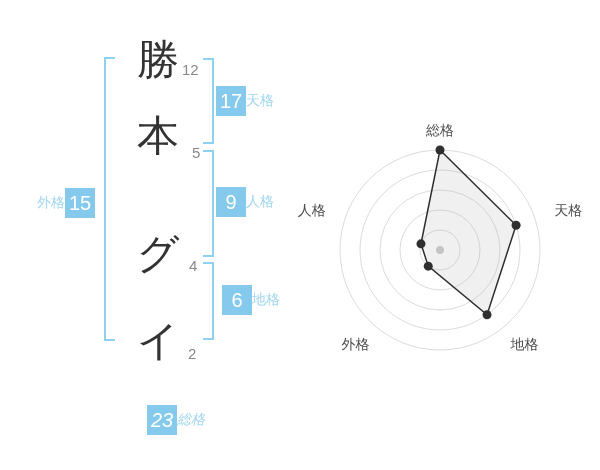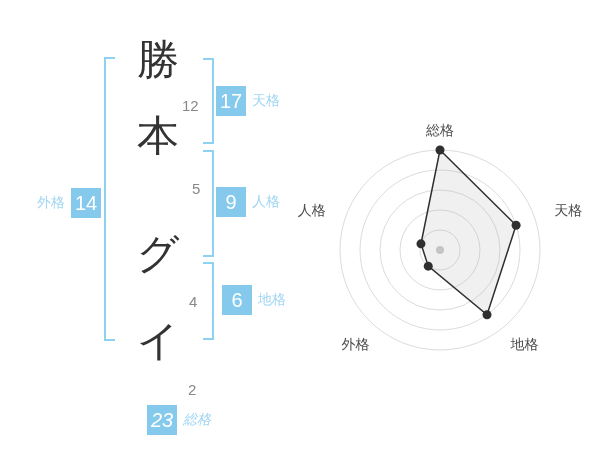--- a/index.html
+++ b/index.html
@@ -8,21 +8,21 @@
     font-family:"Liberation Sans","DejaVu Sans",sans-serif;
   }
   
   .kanji{
     position:absolute;width:44px;text-align:center;
     font-size:42px;line-height:42px;color:var(--name-text,#333);
     left:136px;
   }
   .c0{top:39px;} .c1{top:115px;} .c2{top:233px;} .c3{top:320px;}
   .strokes{
-    position:absolute;font-size:15px;line-height:15px;color:var(--stroke-color,#888);margin-top:36px;
+    position:absolute;font-size:15px;line-height:15px;color:var(--stroke-color,#888);
   }
   .s0{left:182px;top:62px;} .s1{left:192px;top:145px;}
   .s2{left:189px;top:258px;} .s3{left:188px;top:346px;}
   
   .bracket{position:absolute;}
   .bracket-left{
     left:104px;top:57px;width:9px;height:280px;
     border-left:2px solid var(--bracket,#8FD1F1);
     border-top:2px solid var(--bracket,#8FD1F1);
     border-bottom:2px solid var(--bracket,#8FD1F1);
@@ -30,21 +30,21 @@
   .bracket-right{
     left:203px;width:9px;
     border-right:2px solid var(--bracket,#8FD1F1);
     border-top:2px solid var(--bracket,#8FD1F1);
     border-bottom:2px solid var(--bracket,#8FD1F1);
   }
   .b1{top:58px;height:82px;}
   .b2{top:150px;height:103px;}
   .b3{top:262px;height:74px;}
   
-  .badge-group{position:absolute;display:flex;align-items:center;gap:6px;}
+  .badge-group{position:absolute;display:flex;align-items:center;}
   .badge{
     width:30px;height:30px;background:var(--badge-bg,#85CAED);
     color:var(--badge-text,#fff);font-size:20px;
     display:flex;align-items:center;justify-content:center;flex:0 0 auto;
   }
   .badge-label{font-size:14px;color:var(--badge-label,#A0D6F2);white-space:nowrap;}
   .g-tenkaku{left:216px;top:86px;}
   .g-jinkaku{left:216px;top:187px;}
   .g-chikaku{left:222px;top:285px;}
   .g-gaikaku{left:37px;top:188px;}
@@ -78,21 +78,21 @@
   <div class="badge-group g-jinkaku">
     <span class="badge">9</span>
     <span class="badge-label">人格</span>
   </div>
   <div class="badge-group g-chikaku">
     <span class="badge">6</span>
     <span class="badge-label">地格</span>
   </div>
   <div class="badge-group g-gaikaku">
     <span class="badge-label">外格</span>
-    <span class="badge">14</span>
+    <span class="badge">15</span>
   </div>
   <div class="badge-group g-soukaku">
     <span class="badge">23</span>
     <span class="badge-label">総格</span>
   </div>
 
   <svg class="radar" width="300" height="300" viewBox="0 0 300 300">
       <circle cx="150" cy="155" r="100" fill="none" stroke="#DCDCDC" stroke-width="1"></circle>
       <circle cx="150" cy="155" r="80" fill="none" stroke="#DCDCDC" stroke-width="1"></circle>
       <circle cx="150" cy="155" r="60" fill="none" stroke="#DCDCDC" stroke-width="1"></circle>

